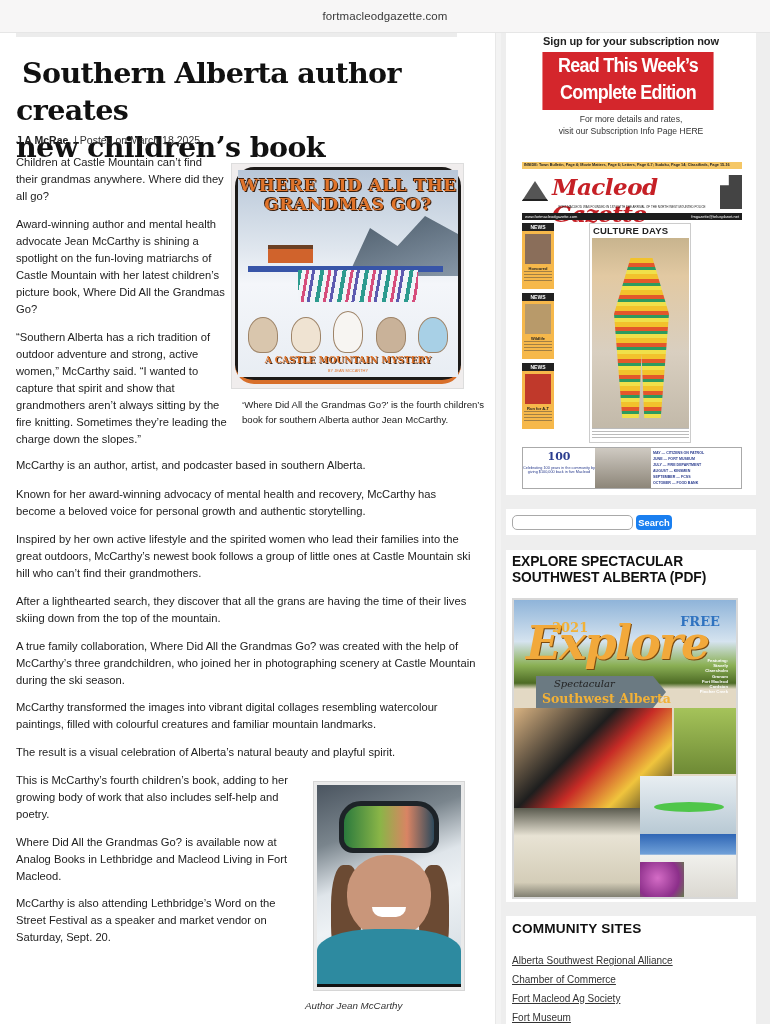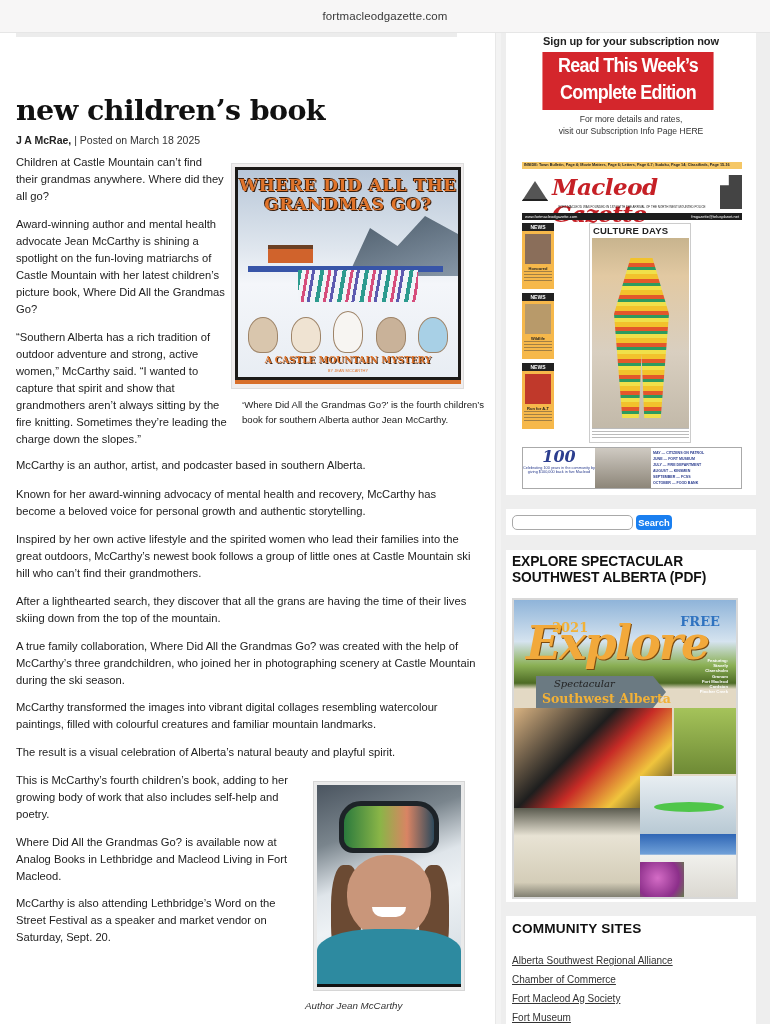--- a/index.html
+++ b/index.html
@@ -17,21 +17,21 @@
   .title { position: absolute; top: 55px; left: 16px; width: 460px; font-family: "DejaVu Serif", "Liberation Serif", serif;
            font-size: 28.5px; line-height: 37px; color: #111; font-weight: bold; letter-spacing: -0.6px; }
   .title .lead { padding-left: 6px; }
   .byline { position: absolute; top: 134px; left: 16px; font-size: 10.5px; color: #333; }
   .byline b { color: #222; }
 
   .p { position: absolute; left: 16px; font-size: 11.2px; line-height: 17px; color: #222; }
 
   .fig1 { position: absolute; top: 163px; left: 231px; width: 233px; height: 226px; background: #f0eded; border: 1px solid #ddd; }
   .cover { position: absolute; left: 3px; top: 3px; width: 226px; height: 217px; background: #1c1a18;
-           padding: 3px; border-bottom: 4px solid #d86f2a; }
+           padding: 3px; border-bottom: 4px solid #d86f2a; border-radius: 19px; }
   .cover-inner { width: 100%; height: 100%; position: relative; overflow: hidden;
            background: linear-gradient(180deg, #b8c7d8 0%, #dfe6ee 38%, #f4f6fa 55%, #e8edf3 100%); }
   .cover-title { position: absolute; top: 6px; left: 0; width: 100%; text-align: center; font-family: "DejaVu Serif", serif;
            font-weight: bold; font-size: 17px; line-height: 19px; color: #e0742b; text-shadow: 1px 1px 0 #3b1f0d, -1px -1px 0 #3b1f0d; letter-spacing: 0.5px; }
   .cover-trees { position: absolute; top: 46px; right: 0; width: 110px; height: 60px;
            background: linear-gradient(160deg, #2b3c4b, #6c7f92); opacity: 0.8; clip-path: polygon(0 100%, 20% 20%, 45% 50%, 70% 0, 100% 30%, 100% 100%); }
   .cover-lodge { position: absolute; top: 75px; left: 30px; width: 45px; height: 18px; background: #d0632c; border-top: 4px solid #6b4024; }
   .cover-lift { position: absolute; top: 96px; left: 10px; width: 195px; height: 6px; background: #3855a8; }
   .cover-skis { position: absolute; top: 100px; left: 60px; width: 120px; height: 32px;
            background: repeating-linear-gradient(100deg, #2c9b8e 0 4px, #f1f4f8 4px 8px, #d64d7c 8px 11px, #f1f4f8 11px 14px, #5d5ab0 14px 17px, #f1f4f8 17px 22px); }
@@ -91,21 +91,21 @@
   .dancer { position: absolute; top: 20px; left: 22px; width: 55px; height: 160px;
             background: repeating-linear-gradient(180deg, #f2c22c 0 5px, #e3572b 5px 9px, #2e9a5f 9px 12px, #f0e04a 12px 16px);
             clip-path: polygon(30% 0, 70% 0, 100% 35%, 85% 100%, 55% 100%, 50% 60%, 45% 100%, 15% 100%, 0 35%); }
   .culture-cap { position: absolute; bottom: 2px; left: 2px; width: 97px; height: 12px; background: repeating-linear-gradient(180deg, #777 0 1px, transparent 1px 3px); opacity: 0.5; }
   .cand { position: absolute; top: 62px; left: 146px; width: 80px; height: 220px; }
   .cand-h { font-family: "DejaVu Serif", serif; font-weight: bold; font-size: 8.4px; line-height: 10px; color: #111; }
   .cand-text { position: absolute; top: 24px; left: 0; width: 80px; height: 196px; background: repeating-linear-gradient(180deg, #8a8a8a 0 1px, transparent 1px 3px); opacity: 0.55; }
   .cand-photo { position: absolute; top: 40px; right: 2px; width: 22px; height: 28px; background: #b49781; border: 1px solid #999; }
   .hundred { position: absolute; top: 286px; left: 4px; width: 220px; height: 42px; border: 1px solid #aaa; background: #fff; display: flex; }
   .h-left { width: 72px; text-align: center; }
-  .h-logo { font-family: "DejaVu Serif", serif; font-weight: bold; font-style: italic; font-size: 16px; color: #2c3e8f; line-height: 18px; }
+  .h-logo { font-family: "DejaVu Serif", serif; font-weight: bold; font-size: 11px; color: #2c3e8f; line-height: 18px; }
   .h-txt { font-size: 3.8px; color: #2c3e8f; }
   .h-mid { width: 56px; background: linear-gradient(180deg, #cfcac2, #8d8679); }
   .h-right { flex: 1; padding: 2px; font-size: 3.6px; line-height: 6px; color: #2c3e8f; font-weight: bold; }
 
   .search-widget { top: 509px; height: 26px; }
   .search-input { position: absolute; top: 6px; left: 6px; width: 121px; height: 15px; border: 1px solid #a9a9a9; border-radius: 5px; background: #fff; }
   .search-btn { position: absolute; top: 6px; left: 130px; width: 36px; height: 15px; border-radius: 4px; background: #1a7ff0; color: #fff;
                 font-size: 9.4px; font-weight: bold; text-align: center; line-height: 15px; border: none; }
 
   .explore-widget { top: 550px; height: 352px; }
@@ -138,21 +138,21 @@
 
 <div class="urlbar">
   <span>fortmacleodgazette.com</span>
 </div>
 
 <div class="main">
   <div class="topshade"></div>
 </div>
 
 <h1 class="title">
-  <br>
+  <span class="lead">Southern Alberta author creates</span><br>
   <span>new children’s book</span>
 </h1>
 
 <div class="byline">
   <b>J A McRae,</b>
   <span>| Posted on March 18 2025</span>
 </div>
 
 <p class="p" style="top:154px; width:210px;">Children at Castle Mountain can’t find their grandmas anywhere. Where did they all go?</p>
 <p class="p" style="top:216px; width:212px;">Award-winning author and mental health advocate Jean McCarthy is shining a spotlight on the fun-loving matriarchs of Castle Mountain with her latest children’s picture book, Where Did All the Grandmas Go?</p>

